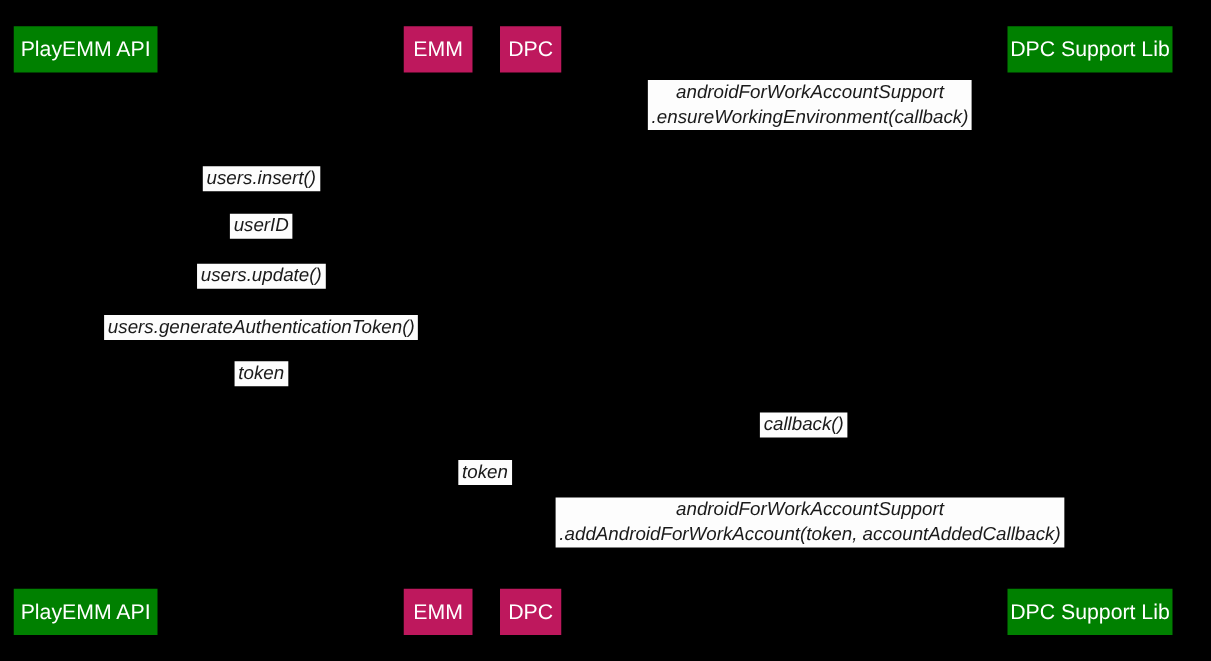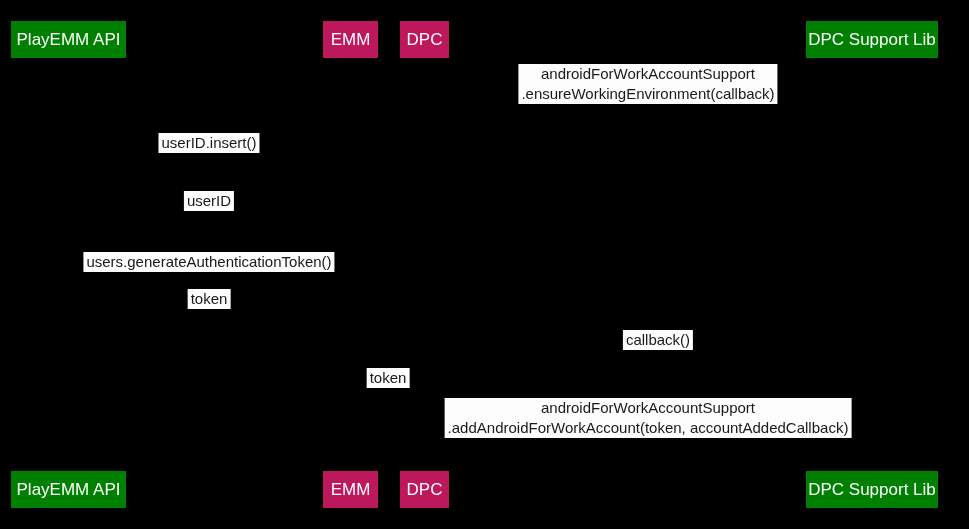--- a/index.html
+++ b/index.html
@@ -32,39 +32,41 @@
     position: absolute;
     transform: translateX(-50%);
     background: #fdfdfd;
     color: #1a1a1a;
     font-size: 15px;
     line-height: 20px;
     padding: 0 3px;
     text-align: center;
     white-space: pre;
     width: max-content;
+    font-style: italic;
   }
 </style>
 </head>
 <body>
 
 <div class="diagram">
 
   <div class="actor green" style="left:11px;  top:21px; width:115px;">PlayEMM API</div>
   <div class="actor blue" style="left:323px; top:21px; width:55px;">EMM</div>
   <div class="actor blue" style="left:400px; top:21px; width:49px;">DPC</div>
   <div class="actor green" style="left:806px; top:21px; width:132px;">DPC Support Lib</div>
 
   <div class="msg" style="left:648px; top:64px;">androidForWorkAccountSupport
 .ensureWorkingEnvironment(callback)</div>
-  <div class="msg" style="left:209px; top:133px;">userID.insert()</div>
-  <div class="msg" style="left:209px; top:171px;margin-top:20px;">userID</div>
+  <div class="msg" style="left:209px; top:133px;">users.insert()</div>
+  <div class="msg" style="left:209px; top:171px;">userID</div>
+  <div class="msg" style="left:209px; top:211px;">users.update()</div>
   <div class="msg" style="left:209px; top:252px;">users.generateAuthenticationToken()</div>
   <div class="msg" style="left:209px; top:289px;">token</div>
-  <div class="msg" style="left:658px; top:330px;">callback()</div>
+  <div class="msg" style="left:643px; top:330px;">callback()</div>
   <div class="msg" style="left:388px; top:368px;">token</div>
   <div class="msg" style="left:648px; top:398px;">androidForWorkAccountSupport
 .addAndroidForWorkAccount(token, accountAddedCallback)</div>
 
   <div class="actor green" style="left:11px;  top:471px; width:115px;">PlayEMM API</div>
   <div class="actor blue" style="left:323px; top:471px; width:55px;">EMM</div>
   <div class="actor blue" style="left:400px; top:471px; width:49px;">DPC</div>
   <div class="actor green" style="left:806px; top:471px; width:132px;">DPC Support Lib</div>
 
 </div>

